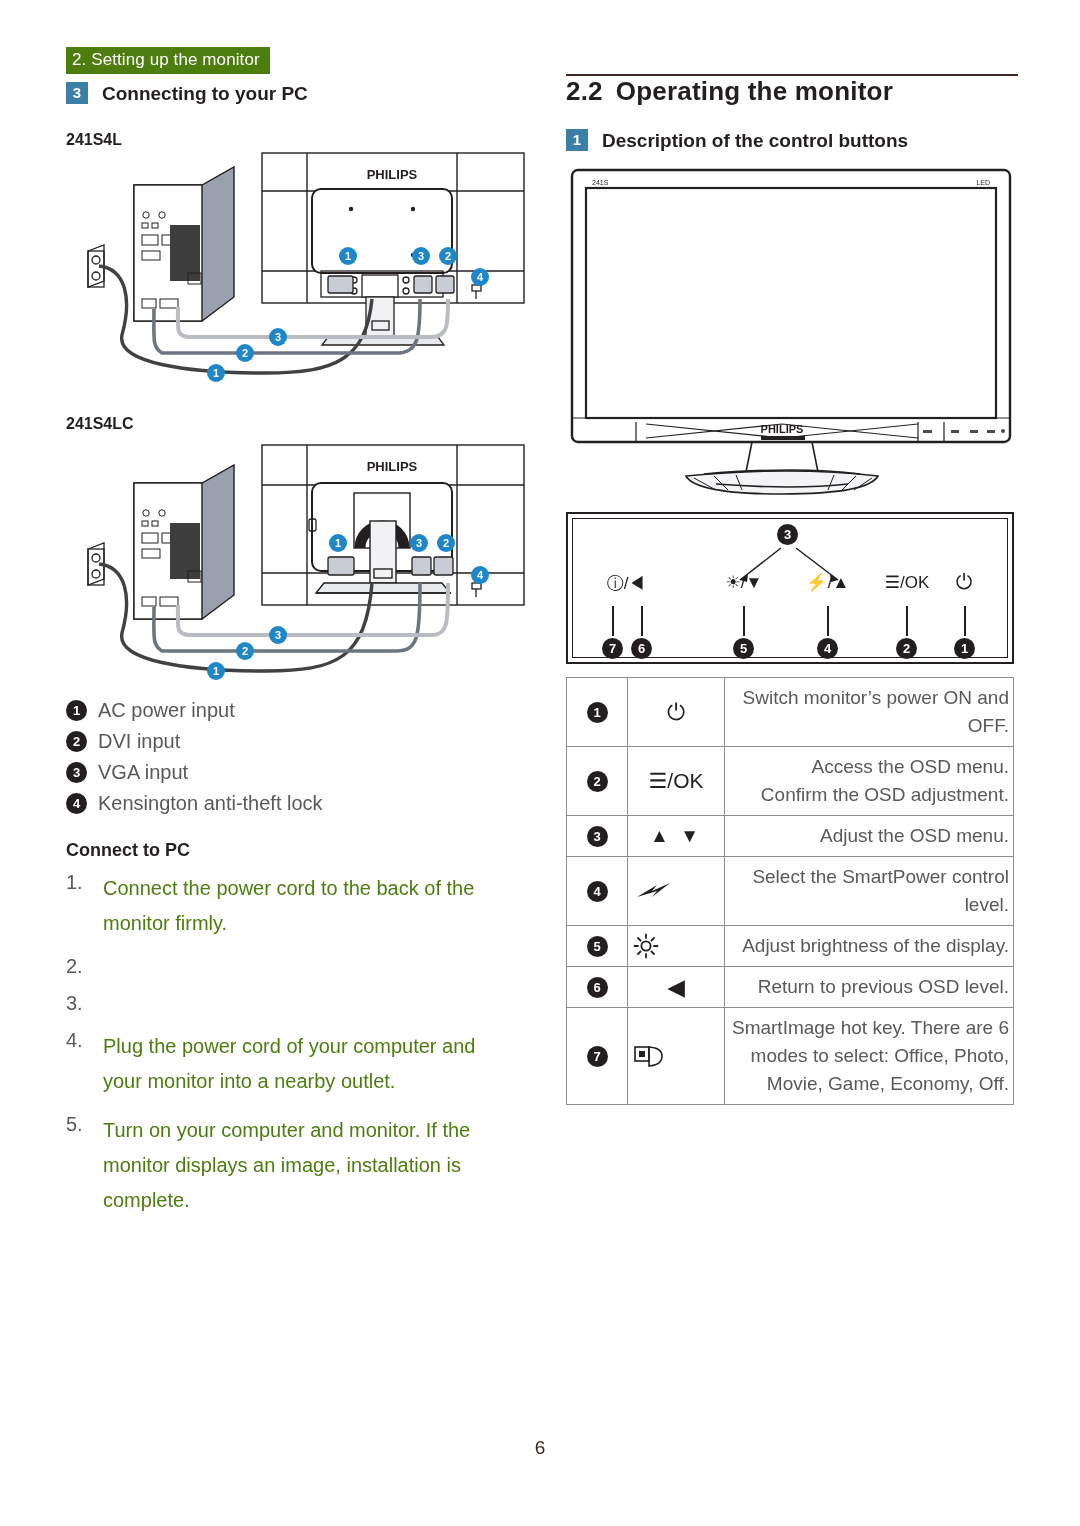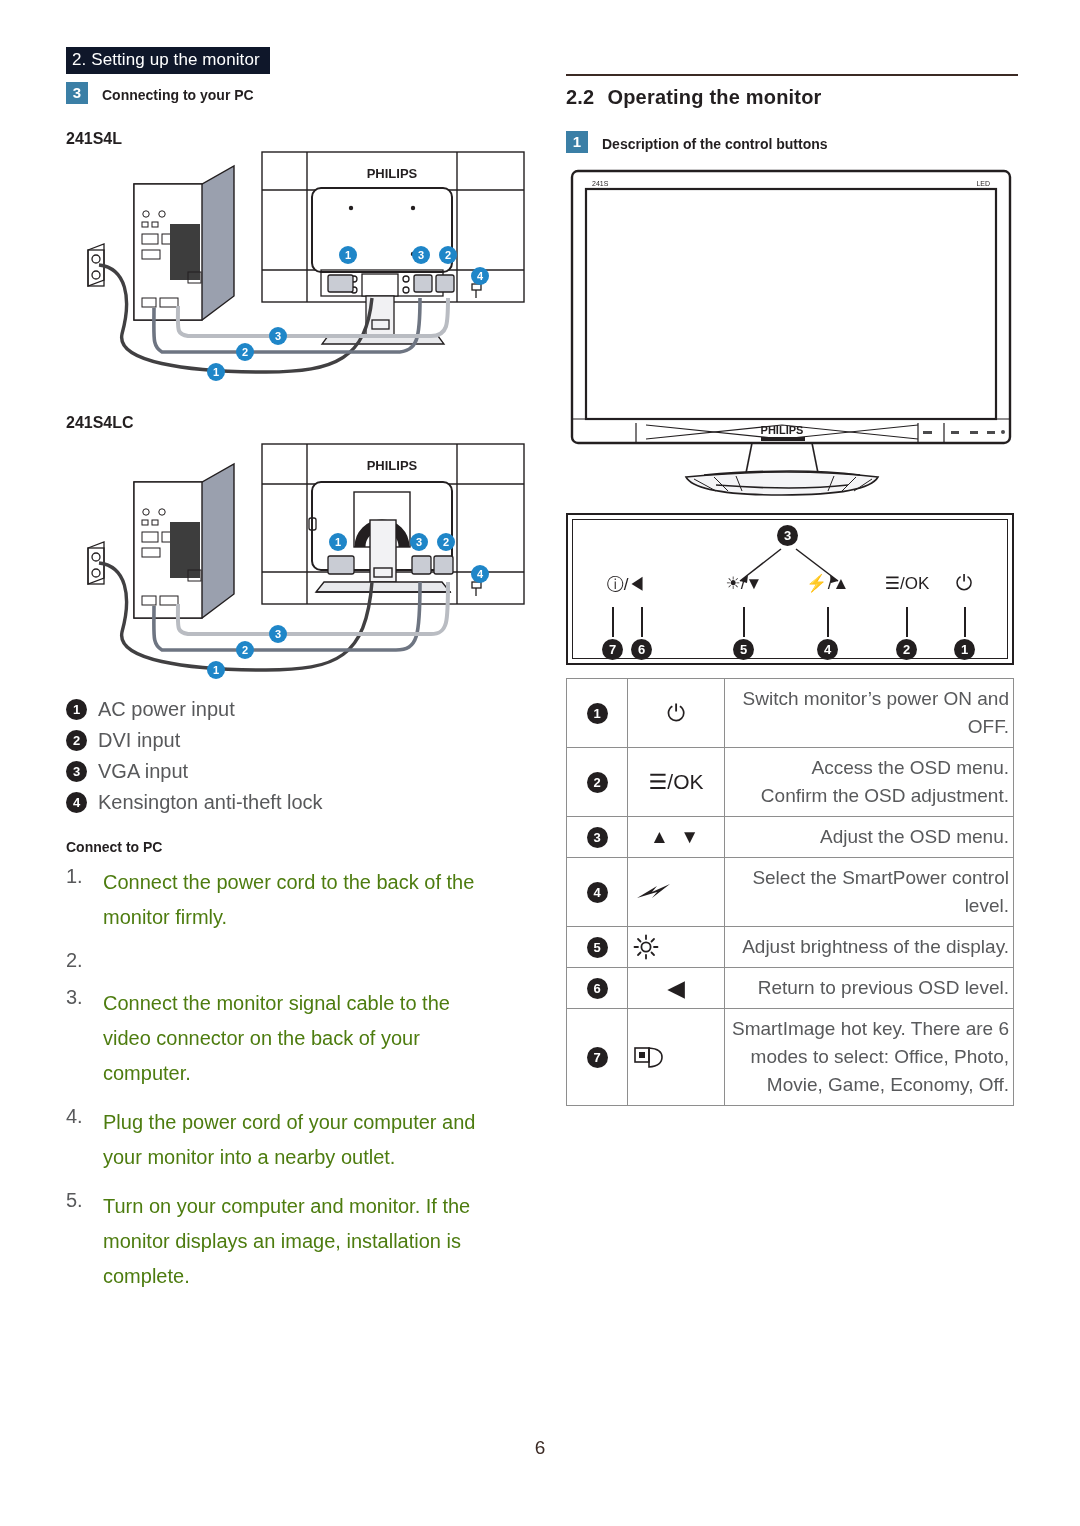--- a/index.html
+++ b/index.html
@@ -9,59 +9,59 @@
     font-family:"Liberation Sans", sans-serif;
     color:#231f20;
     position:relative;
     overflow:hidden;
   }
   .page{position:relative;width:1080px;height:1526px;}
 
   
   .run-head{
     position:absolute;left:66px;top:47px;
-    background:#0f172a;color:#ffffff;
+    background:#4d7c0f;color:#ffffff;
     font-size:17px;letter-spacing:.1px;
     padding:3px 10px 4px 6px;
     font-family:"Liberation Sans", sans-serif;
   }
 
   
   .col-left{position:absolute;left:66px;top:82px;width:470px;}
   .col-right{position:absolute;left:566px;top:74px;width:452px;}
 
   
   .badge-sq{
     display:inline-block;width:22px;height:22px;line-height:22px;
     background:#3b7fa6;color:#fff;text-align:center;
     font-size:15px;font-weight:bold;vertical-align:2px;
     margin-right:14px;
   }
-  .sec-title{font-size:14px;font-weight:bold;color:#231f20;display:inline;}
+  .sec-title{font-size:19px;font-weight:bold;color:#231f20;display:inline;}
   .sec-row{white-space:nowrap;}
 
   .model-label{font-size:16px;font-weight:bold;margin-top:26px;color:#231f20;}
 
   
   .rule{border-top:2px solid #3b2a24;width:452px;}
-  .h2{font-size:20px;font-weight:bold;margin-top:10px;color:#231f20;letter-spacing:.2px;}
+  .h2{font-size:26px;font-weight:bold;color:#231f20;letter-spacing:.2px;}
   .h2 .num{margin-right:13px;}
 
   
   .legend{margin-top:12px;}
   .legend li{list-style:none;display:flex;align-items:flex-start;margin-bottom:10px;}
   .legend ul{margin:0;padding:0;}
   .dot{
     display:inline-block;min-width:21px;width:21px;height:21px;border-radius:50%;
     background:#231f20;color:#fff;font-size:13px;font-weight:bold;
     text-align:center;line-height:21px;margin-right:11px;flex:0 0 auto;
   }
   .legend .txt{font-size:20px;color:#58595b;line-height:21px;}
 
-  .connect-head{font-size:14px;font-weight:bold;margin:26px 0 10px 0;color:#231f20;}
+  .connect-head{font-size:18px;font-weight:bold;margin:26px 0 10px 0;color:#231f20;}
 
   ol.steps{margin:0;padding:0;list-style:none;}
   ol.steps li{display:flex;margin-bottom:14px;}
   ol.steps .n{width:37px;flex:0 0 37px;font-size:20px;color:#58595b;}
   ol.steps .t{font-size:20px;color:#4d7c0f;line-height:35px;width:400px;}
 
   
   .pageno{position:absolute;left:0;top:1437px;width:1080px;text-align:center;font-size:19px;color:#3b2a24;}
 
   
@@ -324,21 +324,20 @@
     <ol class="steps">
       <li>
         <span class="n">1.</span>
         <span class="t">Connect the power cord to the back of the monitor firmly.</span>
       </li>
       <li>
         <span class="n">2.</span>
       </li>
       <li>
         <span class="n">3.</span>
-        <span class="t">Connect the monitor signal cable to the video connector on the back of your computer.</span>
       </li>
       <li>
         <span class="n">4.</span>
         <span class="t">Plug the power cord of your computer and your monitor into a nearby outlet.</span>
       </li>
       <li>
         <span class="n">5.</span>
         <span class="t">Turn on your computer and monitor. If the monitor displays an image, installation is complete.</span>
       </li>
     </ol>

